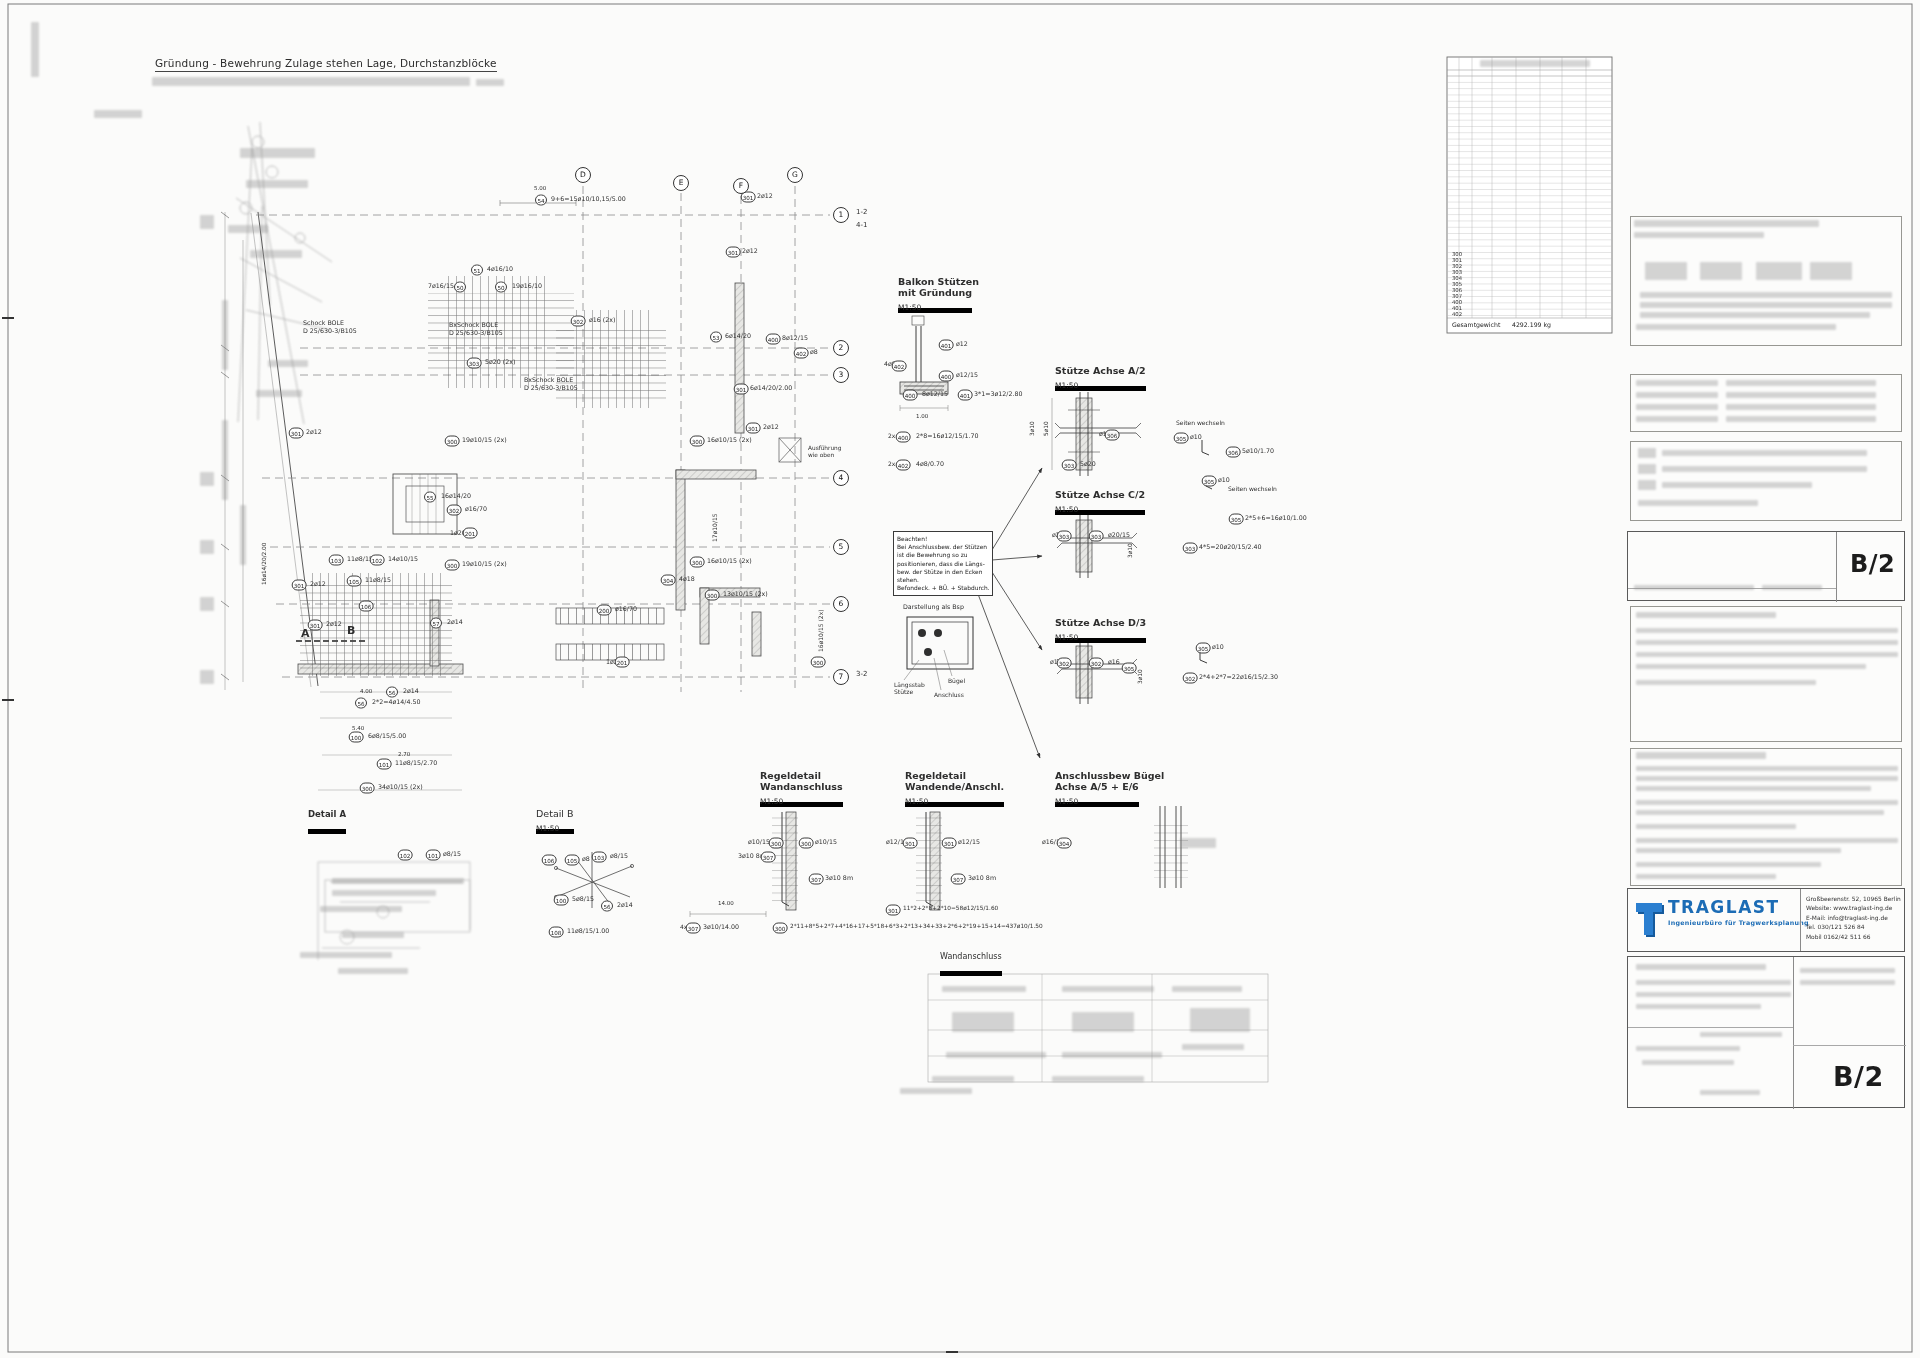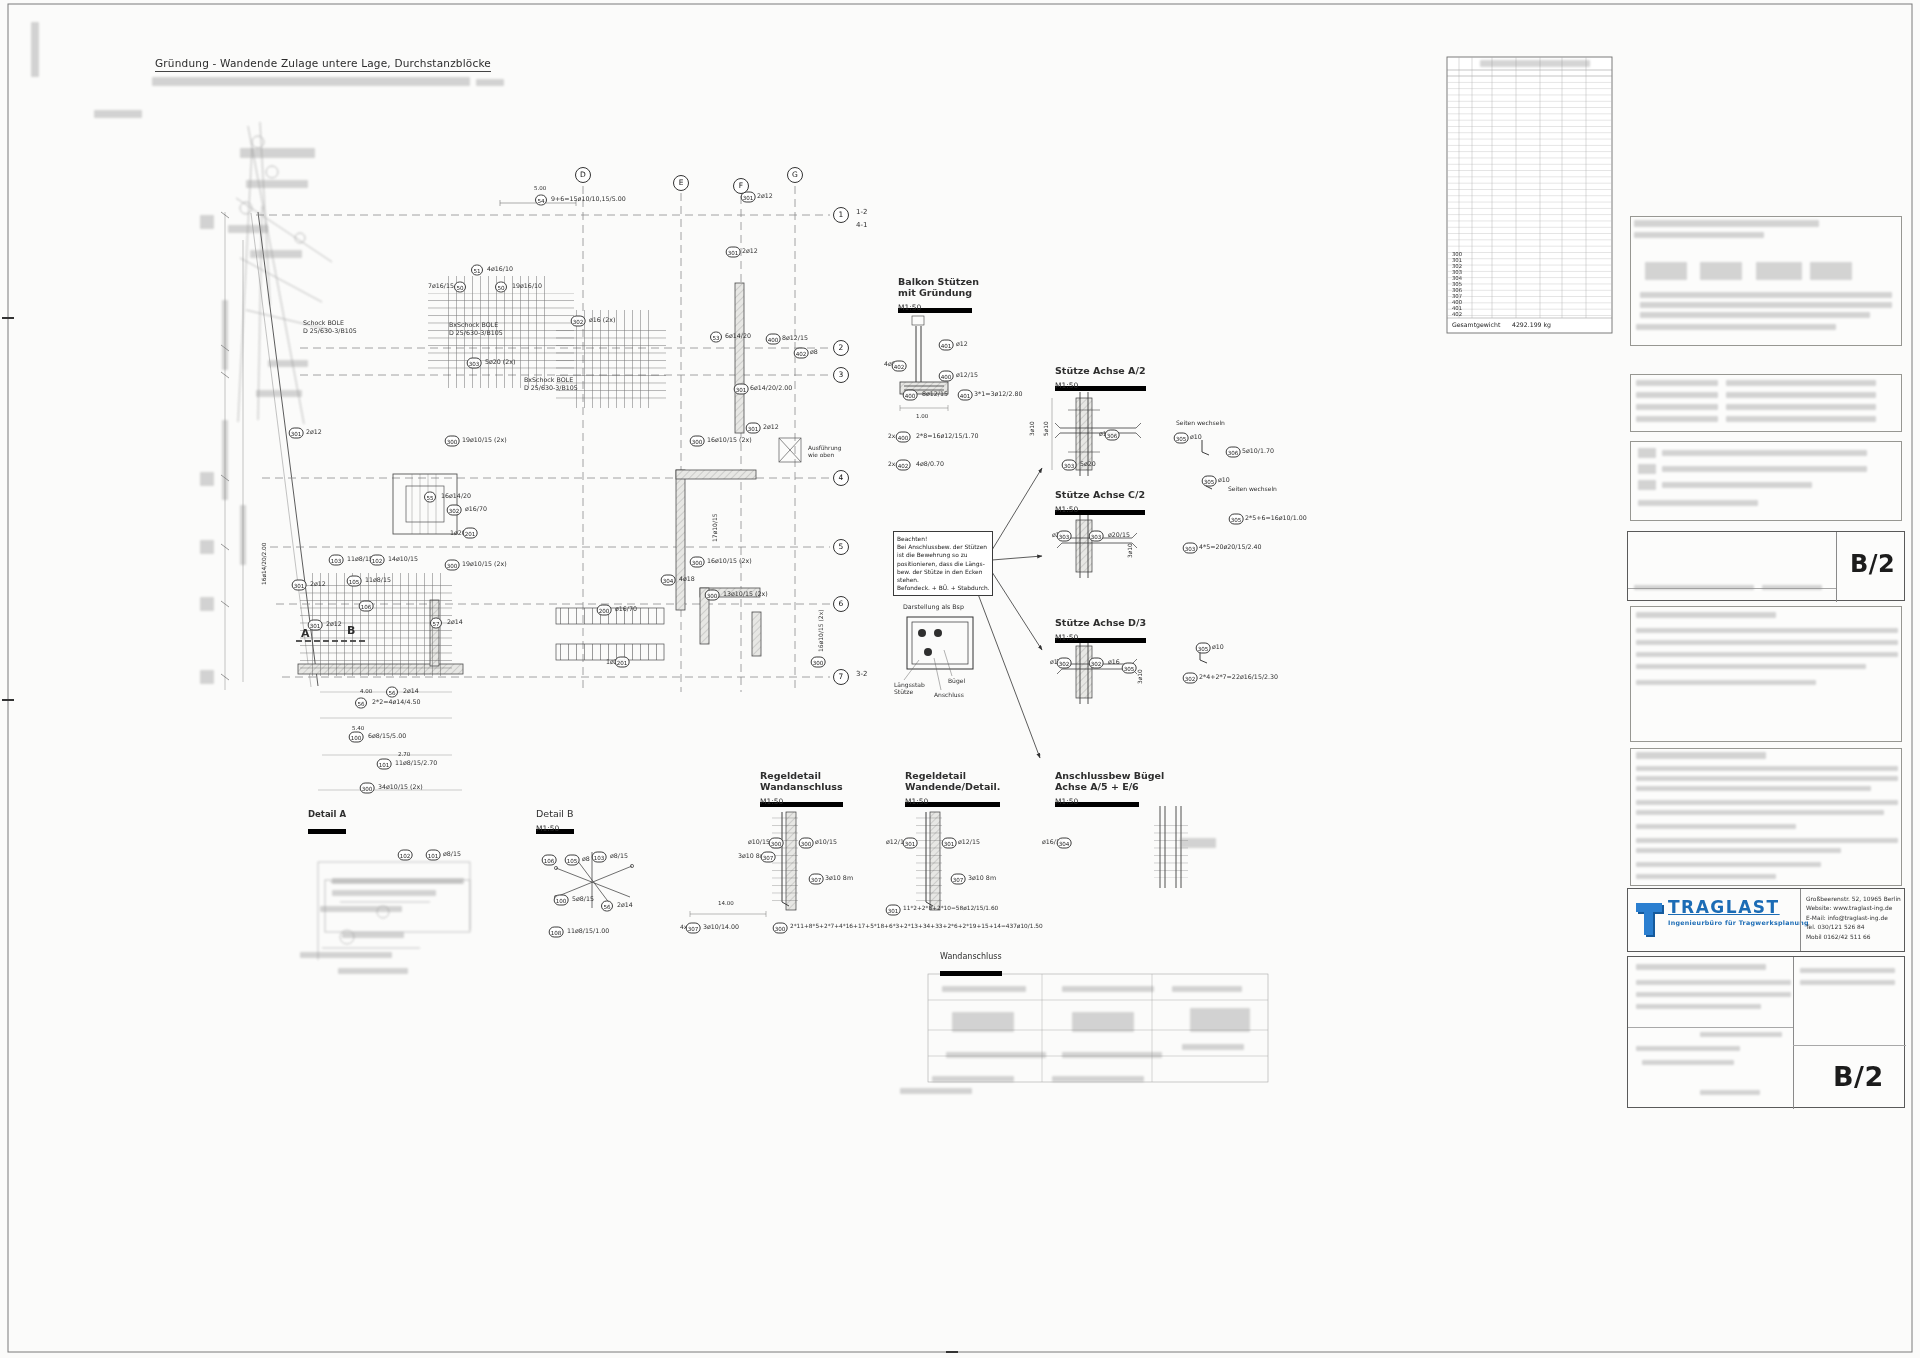--- a/index.html
+++ b/index.html
@@ -18,21 +18,21 @@
   .box{position:absolute;border:1px solid #979792;background:#fcfcfb;box-sizing:border-box;}
   .box.dark{border-color:#5a5a5a;}
   .vline{position:absolute;background:#8a8a8a;width:1px;}
   .hline{position:absolute;background:#a8a8a8;height:1px;}
   .b2{position:absolute;font-weight:bold;color:#1c1c1c;letter-spacing:.5px;}
   #note-box{position:absolute;left:893px;top:531px;width:100px;height:65px;border:1px solid #3a3a3a;
     background:#fff;padding:3px;box-sizing:border-box;}
   #note-box div{font-size:5.9px;line-height:8.2px;color:#222;white-space:nowrap;}
   #main-title{position:absolute;left:155px;top:57px;font-size:10.5px;color:#2b2b2b;letter-spacing:.2px;
     border-bottom:1px solid #444;padding-bottom:2px;white-space:nowrap;filter:blur(.3px);}
-  .logo-word{position:absolute;left:40px;top:8px;font-size:17px;font-weight:bold;color:#1c6cb5;letter-spacing:1.5px;text-decoration:underline;}
+  .logo-word{position:absolute;left:40px;top:8px;font-size:17px;font-weight:bold;color:#1c6cb5;letter-spacing:1.5px;}
   .logo-tag{position:absolute;left:40px;top:30px;font-size:6.3px;font-weight:bold;color:#1c6cb5;letter-spacing:.3px;}
   #contact{position:absolute;left:178px;top:6px;}
   #contact div{font-size:5.9px;line-height:9.4px;color:#333;white-space:nowrap;filter:blur(.3px);}
   .steel-total{position:absolute;font-size:6.2px;color:#222;white-space:nowrap;}
 </style>
 </head>
 <body>
 
 <div class="sheet">
 
@@ -209,21 +209,21 @@
       <rect x="1447" y="80" width="165" height="236" fill="url(#rows)"></rect>
       <path d="M1447 70H1612M1447 76H1612M1447 318H1612" stroke="#888" stroke-width="0.5"></path>
       <path d="M1459 57V318M1472 57V318M1492 57V318M1516 57V318M1540 57V318M1562 57V318M1586 57V318" stroke="#b0b0b0" stroke-width="0.45"></path>
     </g>
 
     <g filter="url(#fz1)" stroke="#555" stroke-width="1.1" fill="none" opacity="0.7">
       <path d="M1650 276q7 -15 21 -6M1706 276q7 -15 21 -6M1762 276q7 -15 21 -6M1818 276q7 -15 21 -6"></path>
     </g>
   </svg>
 
-  <div id="main-title">Gründung - Wandende Zulage untere Lage, Durchstanzblöcke</div>
+  <div id="main-title">Gründung - Bewehrung Zulage stehen Lage, Durchstanzblöcke</div>
 
   <div id="note-box">
       <div id="note-lines">
         <div>Beachten!</div>
         <div>Bei Anschlussbew. der Stützen</div>
         <div>ist die Bewehrung so zu</div>
         <div>positionieren, dass die Längs-</div>
         <div>bew. der Stütze in den Ecken</div>
         <div>stehen.</div>
         <div>Befondeck. + BÜ. + Stabdurch.</div>
@@ -375,21 +375,21 @@
       <div class="ann" style="left: 760px; top: 798px; font-size: 7.5px;">M1:50</div>
       <div class="ann" style="left: 748px; top: 839px; font-size: 6.3px;">ø10/15</div>
       <div class="ann" style="left: 815px; top: 839px; font-size: 6.3px;">ø10/15</div>
       <div class="ann" style="left: 738px; top: 853px; font-size: 6.3px;">3ø10 8m</div>
       <div class="ann" style="left: 825px; top: 875px; font-size: 6.3px;">3ø10 8m</div>
       <div class="ann" style="left: 718px; top: 901px; font-size: 5.5px;">14.00</div>
       <div class="ann" style="left: 680px; top: 924px; font-size: 6px;">4x</div>
       <div class="ann" style="left: 703px; top: 924px; font-size: 6.3px;">3ø10/14.00</div>
       <div class="ann" style="left: 790px; top: 924px; font-size: 5.8px;">2*11+8*5+2*7+4*16+17+5*18+6*3+2*13+34+33+2*6+2*19+15+14=437ø10/1.50</div>
       <div class="ann" style="left: 905px; top: 771px; font-size: 9.5px; font-weight: 700;">Regeldetail</div>
-      <div class="ann u" style="left: 905px; top: 782px; font-size: 9.5px; font-weight: 700;">Wandende/Detail.</div>
+      <div class="ann u" style="left: 905px; top: 782px; font-size: 9.5px; font-weight: 700;">Wandende/Anschl.</div>
       <div class="ann" style="left: 905px; top: 798px; font-size: 7.5px;">M1:50</div>
       <div class="ann" style="left: 886px; top: 839px; font-size: 6.3px;">ø12/15</div>
       <div class="ann" style="left: 958px; top: 839px; font-size: 6.3px;">ø12/15</div>
       <div class="ann" style="left: 968px; top: 875px; font-size: 6.3px;">3ø10 8m</div>
       <div class="ann" style="left: 903px; top: 906px; font-size: 5.8px;">11*2+2*8+2*10=58ø12/15/1.60</div>
       <div class="ann" style="left: 1055px; top: 771px; font-size: 9.5px; font-weight: 700;">Anschlussbew Bügel</div>
       <div class="ann u" style="left: 1055px; top: 782px; font-size: 9.5px; font-weight: 700;">Achse A/5 + E/6</div>
       <div class="ann" style="left: 1055px; top: 798px; font-size: 7.5px;">M1:50</div>
       <div class="ann" style="left: 1042px; top: 839px; font-size: 6.3px;">ø16/15</div>
       <div class="ann u" style="left: 536px; top: 809px; font-size: 9.5px; font-weight: 400;">Detail B</div>

